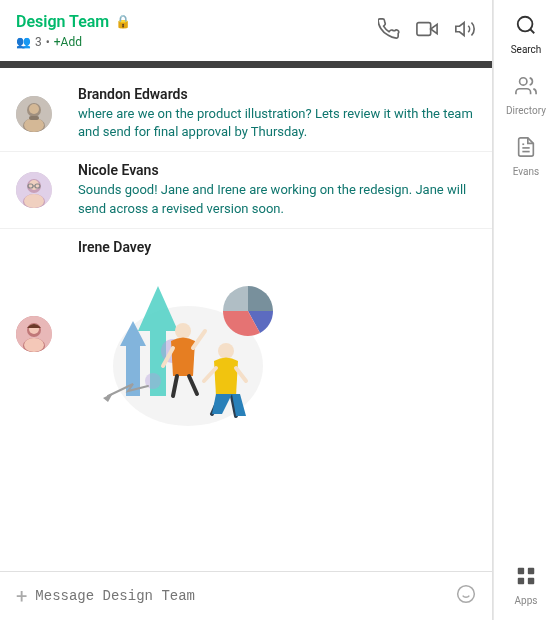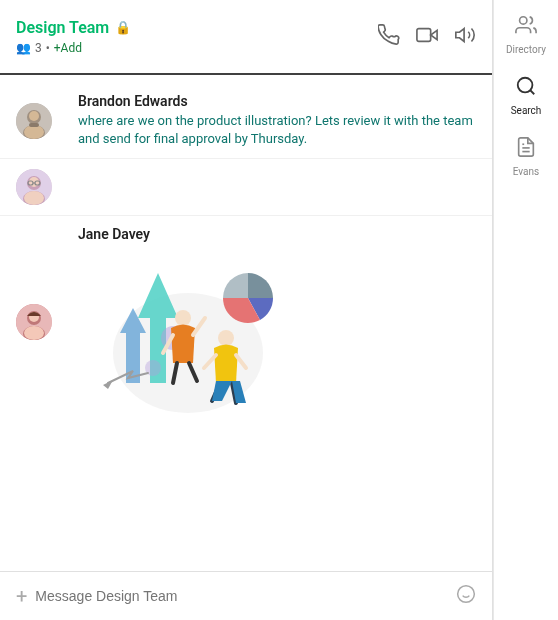--- a/index.html
+++ b/index.html
@@ -16,22 +16,22 @@
     .main {
       flex: 1;
       display: flex;
       flex-direction: column;
       border-right: 1px solid #e0e0e0;
       overflow: hidden;
     }
 
     
     .header {
-      padding: 18px 16px;
-      border-bottom: 2px solid #404040;
+      padding: 12px 16px;
+      border-bottom: 7px solid #404040;
       display: flex;
       align-items: center;
       justify-content: space-between;
     }
     .header-left {}
     .header-title {
       display: flex;
       align-items: center;
       gap: 6px;
     }
@@ -135,21 +135,21 @@
       color: #aaa;
       font-size: 20px;
       cursor: pointer;
     }
     .message-input {
       flex: 1;
       border: none;
       outline: none;
       font-size: 14px;
       color: #999;
-      font-family: Liberation Sans, sans-serif;
+      font-family: Liberation Mono, monospace;
       background: transparent;
     }
     .emoji-icon {
       color: #aaa;
       font-size: 18px;
       cursor: pointer;
     }
 
     
     .sidebar {
@@ -265,36 +265,40 @@
           <circle cx="18" cy="14" r="7" fill="#c8a0b8"></circle>
           <ellipse cx="18" cy="30" rx="11" ry="8" fill="#c8a0b8"></ellipse>
           <circle cx="18" cy="13" r="5" fill="#f0d0c0"></circle>
           <ellipse cx="18" cy="29" rx="10" ry="7" fill="#f0d0c0"></ellipse>
 
           <rect x="12" y="12" width="5" height="4" rx="2" fill="none" stroke="#888" stroke-width="1.2"></rect>
           <rect x="19" y="12" width="5" height="4" rx="2" fill="none" stroke="#888" stroke-width="1.2"></rect>
           <line x1="17" y1="14" x2="19" y2="14" stroke="#888" stroke-width="1.2"></line>
         </svg>
       </div>
+      <div class="message-content">
+        <div class="sender-name">Nicole Evans</div>
+        <div class="message-text">Sounds good! Jane and Irene are working on the redesign. Jane will send across a revised version soon.</div>
+      </div>
     </div>
 
     <div class="message-item">
       <div class="avatar face-jane">
         <svg width="36" height="36" viewBox="0 0 36 36">
           <rect width="36" height="36" rx="18" fill="#e8b8b8"></rect>
           <circle cx="18" cy="14" r="7" fill="#c07878"></circle>
           <ellipse cx="18" cy="30" rx="11" ry="8" fill="#c07878"></ellipse>
           <circle cx="18" cy="13" r="5" fill="#f4c8b8"></circle>
           <ellipse cx="18" cy="29" rx="10" ry="7" fill="#f4c8b8"></ellipse>
 
           <path d="M11 12 Q18 4 25 12" fill="#6b3a2a"></path>
         </svg>
       </div>
       <div class="message-content">
-        <div class="sender-name">Jane Davey</div>
+        <div class="sender-name">Irene Davey</div>
         
         <svg class="illustration" viewBox="0 0 200 160" xmlns="http://www.w3.org/2000/svg">
 
           <ellipse cx="110" cy="100" rx="75" ry="60" fill="#f0f0f0" opacity="0.7"></ellipse>
 
           <g transform="translate(170, 45)">
             <path d="M0,0 L25,0 A25,25 0 0,1 12,22 Z" fill="#5c6bc0"></path>
             <path d="M0,0 L12,22 A25,25 0 0,1 -25,0 Z" fill="#e57373"></path>
             <path d="M0,0 L-25,0 A25,25 0 0,1 0,-25 Z" fill="#b0bec5"></path>
             <path d="M0,0 L0,-25 A25,25 0 0,1 25,0 Z" fill="#78909c"></path>
@@ -344,52 +348,63 @@
         <circle cx="12" cy="12" r="10"></circle>
         <path d="M8 14s1.5 2 4 2 4-2 4-2"></path>
         <line x1="9" y1="9" x2="9.01" y2="9"></line>
         <line x1="15" y1="9" x2="15.01" y2="9"></line>
       </svg>
     </span>
   </div>
 </div>
 
 <div class="sidebar">
+  <div class="sidebar-item active">
+    <span class="sidebar-icon">
+      <svg width="22" height="22" viewBox="0 0 24 24" fill="none" stroke="#333" stroke-width="2">
+        <circle cx="11" cy="11" r="8"></circle>
+        <line x1="21" y1="21" x2="16.65" y2="16.65"></line>
+      </svg>
+    </span>
+    <span class="sidebar-label">Search</span>
+  </div>
+
   <div class="sidebar-item">
     <span class="sidebar-icon">
       <svg width="22" height="22" viewBox="0 0 24 24" fill="none" stroke="#888" stroke-width="1.8">
         <path d="M17 21v-2a4 4 0 00-4-4H5a4 4 0 00-4 4v2"></path>
         <circle cx="9" cy="7" r="4"></circle>
         <path d="M23 21v-2a4 4 0 00-3-3.87"></path>
         <path d="M16 3.13a4 4 0 010 7.75"></path>
       </svg>
     </span>
     <span class="sidebar-label">Directory</span>
-  </div>
-
-  <div class="sidebar-item active">
-    <span class="sidebar-icon">
-      <svg width="22" height="22" viewBox="0 0 24 24" fill="none" stroke="#333" stroke-width="2">
-        <circle cx="11" cy="11" r="8"></circle>
-        <line x1="21" y1="21" x2="16.65" y2="16.65"></line>
-      </svg>
-    </span>
-    <span class="sidebar-label">Search</span>
   </div>
 
 
 
   <div class="sidebar-item">
     <span class="sidebar-icon">
       <svg width="22" height="22" viewBox="0 0 24 24" fill="none" stroke="#888" stroke-width="1.8">
         <path d="M14 2H6a2 2 0 00-2 2v16a2 2 0 002 2h12a2 2 0 002-2V8z"></path>
         <polyline points="14 2 14 8 20 8"></polyline>
         <line x1="16" y1="13" x2="8" y2="13"></line>
         <line x1="16" y1="17" x2="8" y2="17"></line>
         <polyline points="10 9 9 9 8 9"></polyline>
       </svg>
     </span>
     <span class="sidebar-label">Evans</span>
   </div>
 
   <div style="flex:1"></div>
 
+  <div class="sidebar-item">
+    <span class="sidebar-icon">
+      <svg width="22" height="22" viewBox="0 0 24 24" fill="#555" stroke="none">
+        <rect x="3" y="3" width="7" height="7" rx="1"></rect>
+        <rect x="14" y="3" width="7" height="7" rx="1"></rect>
+        <rect x="3" y="14" width="7" height="7" rx="1"></rect>
+        <rect x="14" y="14" width="7" height="7" rx="1"></rect>
+      </svg>
+    </span>
+    <span class="sidebar-label">Apps</span>
+  </div>
 </div>
 
 </body></html>

